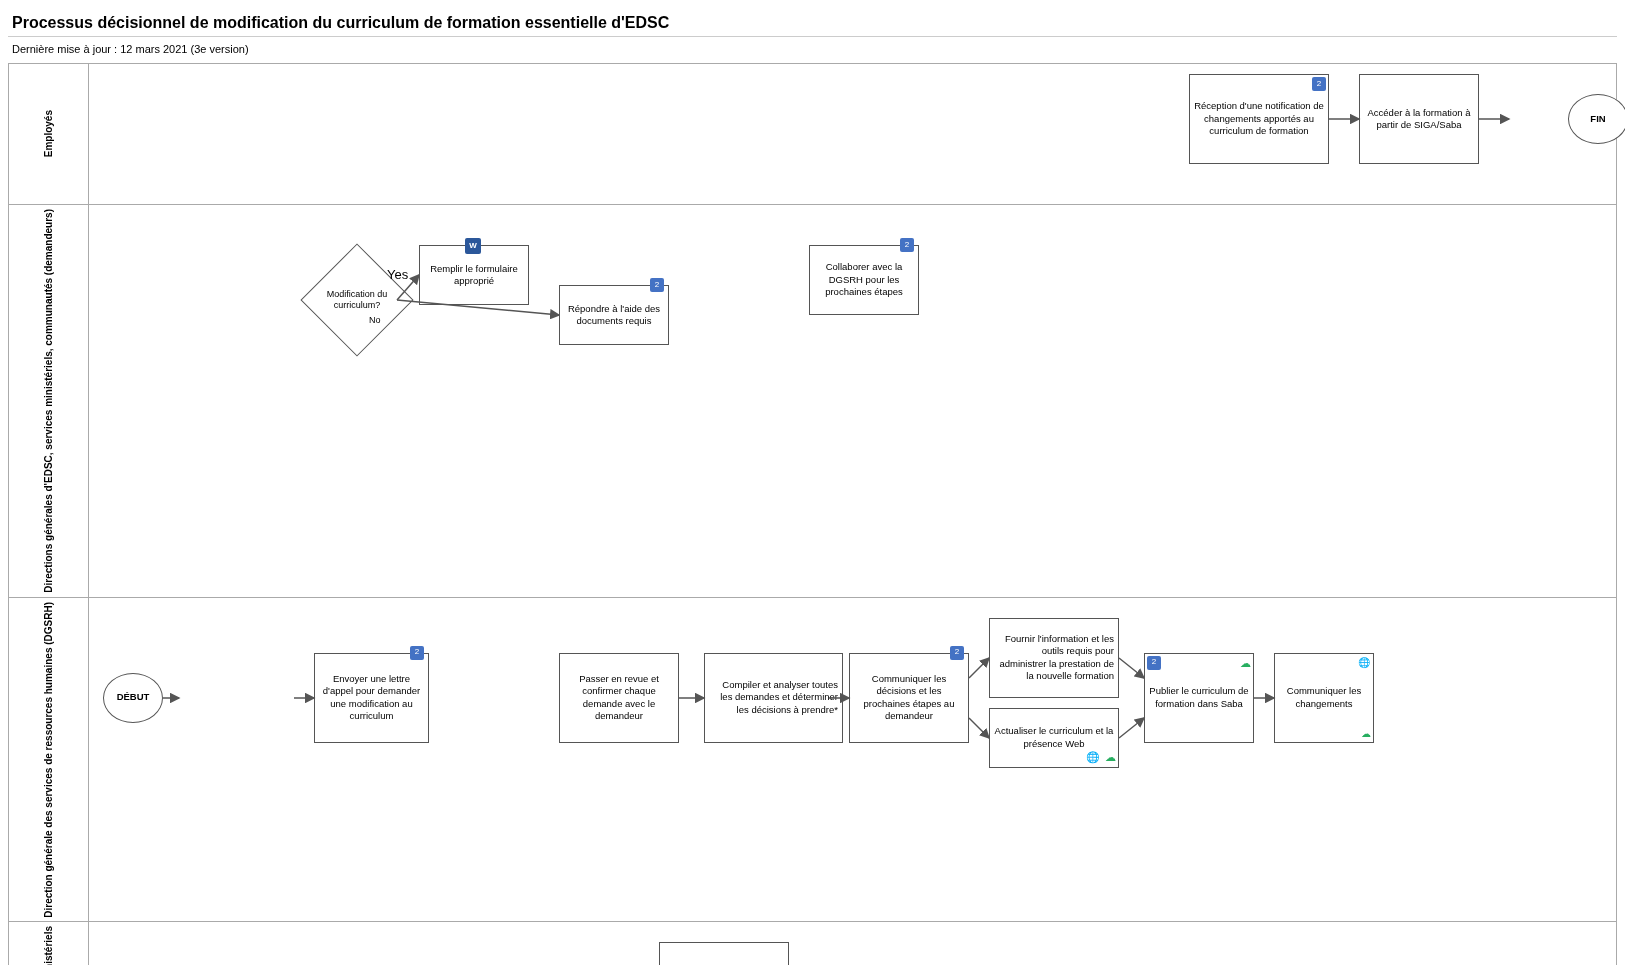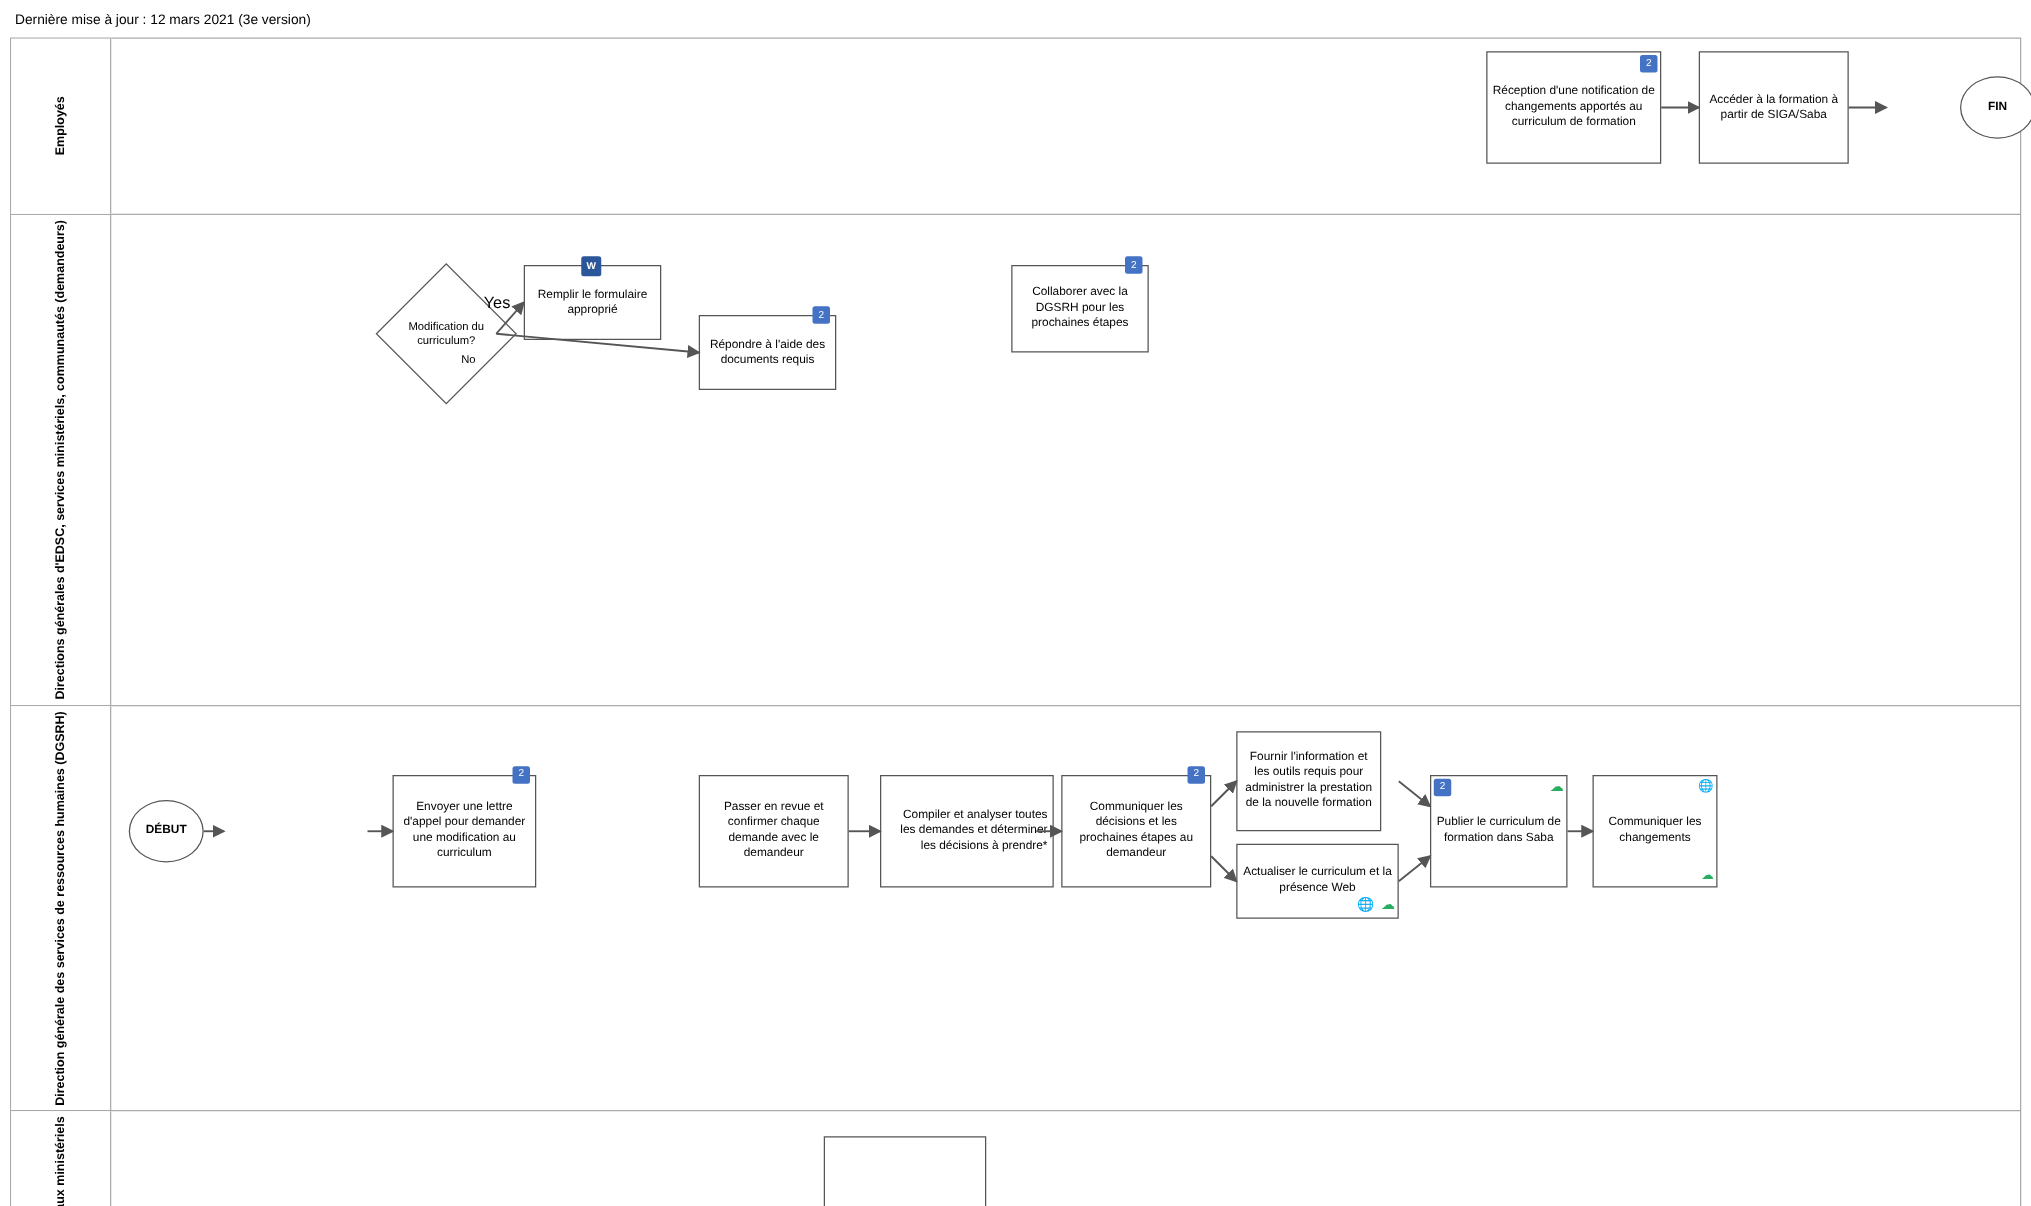--- a/index.html
+++ b/index.html
@@ -22,20 +22,21 @@
     .lane-content { position: relative; }
     
     .box { position: absolute; background: #fff; border: 1px solid #555; padding: 4px; text-align: center; font-size: 9.5px; line-height: 1.3; display: flex; align-items: center; justify-content: center; }
     .diamond { position: absolute; background: #fff; border: 1px solid #555; text-align: center; font-size: 9px; line-height: 1.2; display: flex; align-items: center; justify-content: center; transform: rotate(45deg); }
     .diamond-text { transform: rotate(-45deg); display: flex; align-items: center; justify-content: center; width: 100%; height: 100%; font-size: 9px; text-align: center; padding: 4px; }
   </style>
 </head>
 <body>
 
 <div class="page">
+  <div class="main-title">Processus décisionnel de modification du curriculum de formation essentielle d'EDSC</div>
   <div class="subtitle">Dernière mise à jour : 12 mars 2021 (3e version)</div>
 
   <div class="diagram-wrapper">
 
     <div class="swimlane-row row-employees">
       <div class="lane-label-cell">
         <div class="lane-label-inner">Employés</div>
       </div>
       <div class="lane-content" style="height:140px; position:relative;">
 
@@ -141,21 +142,21 @@
         <div class="box" style="left:615px;top:55px;width:139px;height:90px;text-align:right;">
           <span>Compiler et analyser toutes les demandes et déterminer les décisions à prendre*</span>
         </div>
 
         <div class="box" style="left:760px;top:55px;width:120px;height:90px;">
           <span>Communiquer les décisions et les prochaines étapes au demandeur</span>
 
           <div style="position:absolute;top:-8px;right:4px;width:14px;height:14px;background:#4472c4;color:white;font-size:8px;display:flex;align-items:center;justify-content:center;border-radius:2px;">2</div>
         </div>
 
-        <div class="box" style="left:900px;top:20px;width:116px;height:80px;">
+        <div class="box" style="left:900px;top:20px;width:130px;height:80px;text-align:right;">
           <span>Fournir l'information et les outils requis pour administrer la prestation de la nouvelle formation</span>
         </div>
 
         <div class="box" style="left:900px;top:110px;width:130px;height:60px;">
           <span>Actualiser le curriculum et la présence Web</span>
 
           <div style="position:absolute;bottom:2px;right:18px;font-size:11px;color:#e67e22;">🌐</div>
 
           <div style="position:absolute;bottom:2px;right:2px;font-size:11px;color:#27ae60;">☁</div>
         </div>

